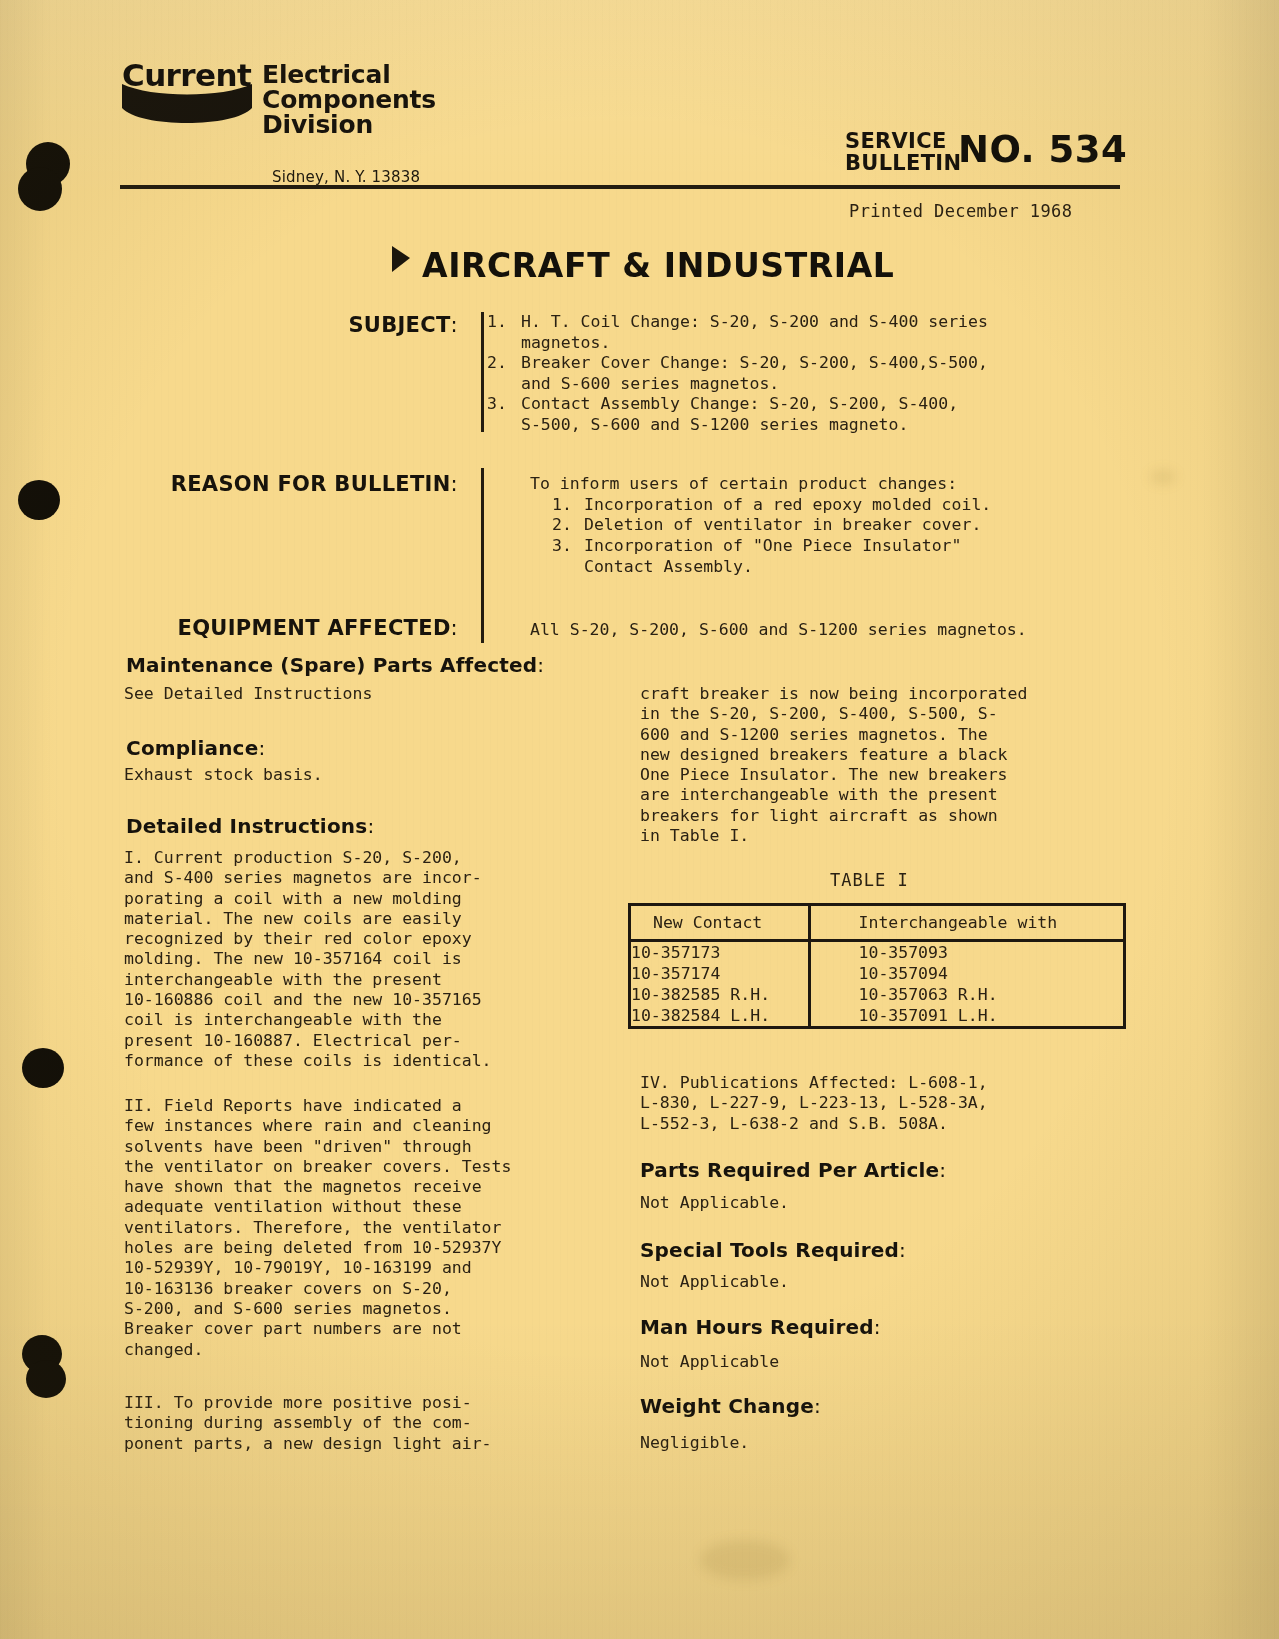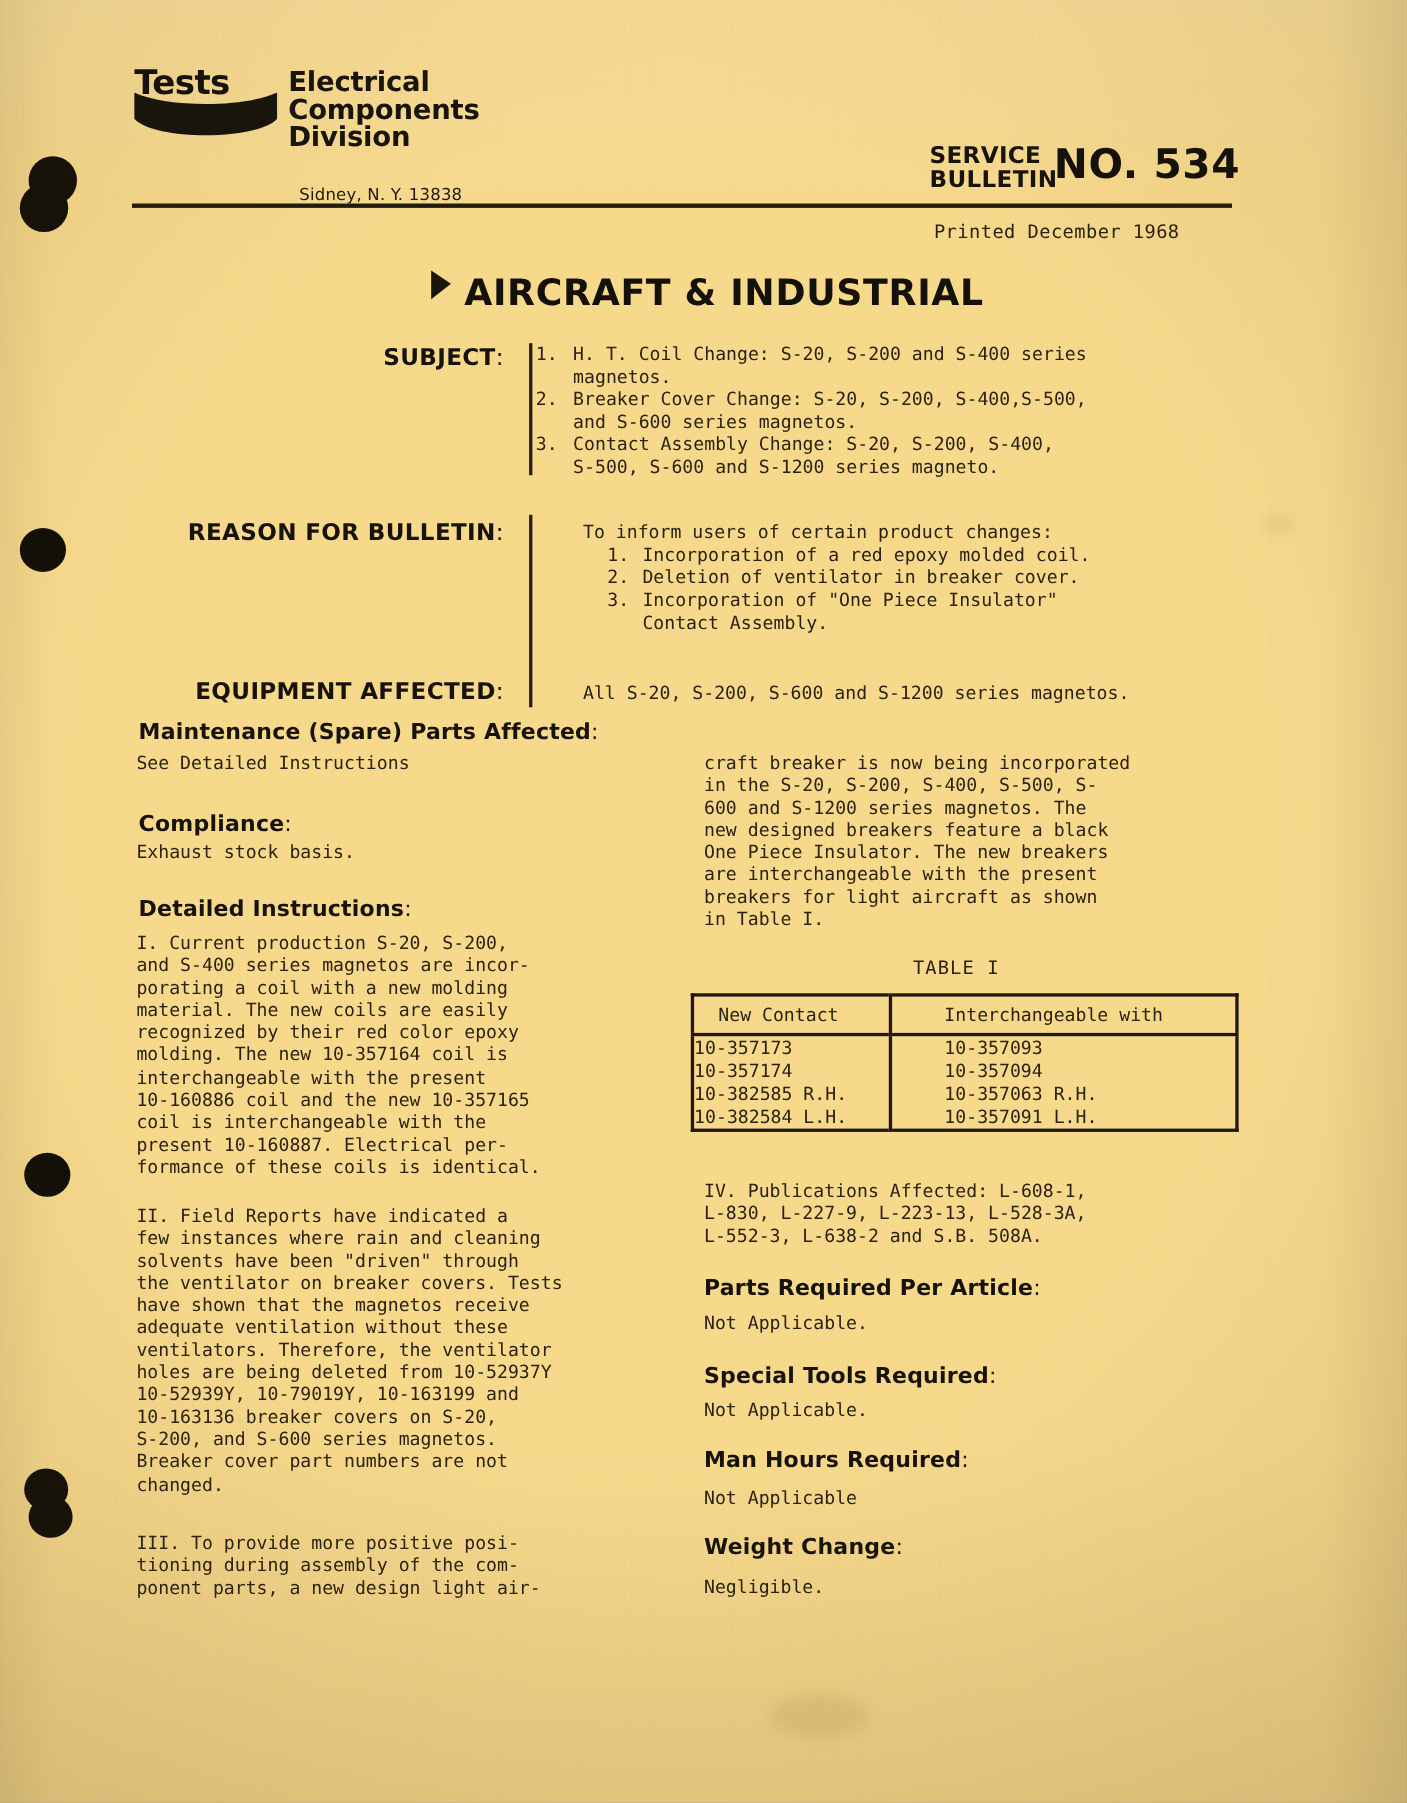--- a/index.html
+++ b/index.html
@@ -105,21 +105,21 @@
   <div class="grain"></div>
 
   <div class="hole h1a"></div>
   <div class="hole h1b"></div>
   <div class="hole h2"></div>
   <div class="hole h3"></div>
   <div class="hole h4a"></div>
   <div class="hole h4b"></div>
 
   <div class="logo-wrap">
-    <div class="logo-word">Tests</div>
+    <div class="logo-word">Current</div>
     <svg class="logo-swoop" viewBox="0 0 130 48">
       <path d="M0 0 C 30 14, 100 14, 130 0 L130 24 C 112 44, 18 44, 0 24 Z" fill="#17130c"></path>
     </svg>
   </div>
   <div class="co-name">
     <div>Electrical</div>
     <div>Components</div>
     <div>Division</div>
   </div>
   <div class="city">Sidney, N. Y. 13838</div>

